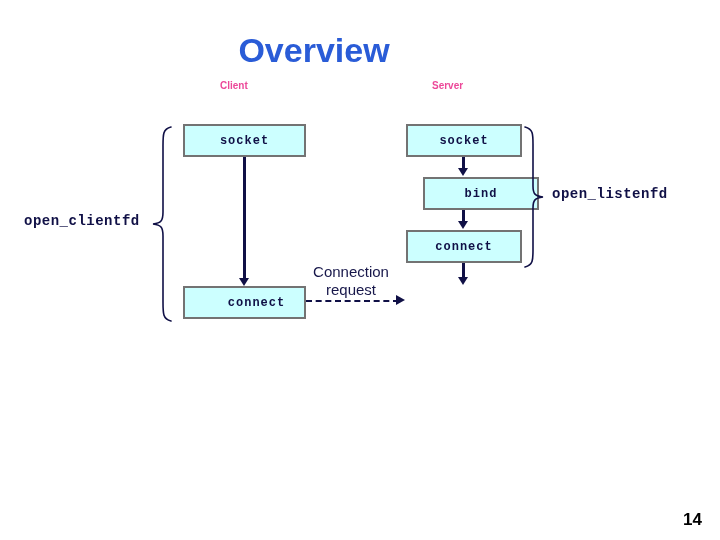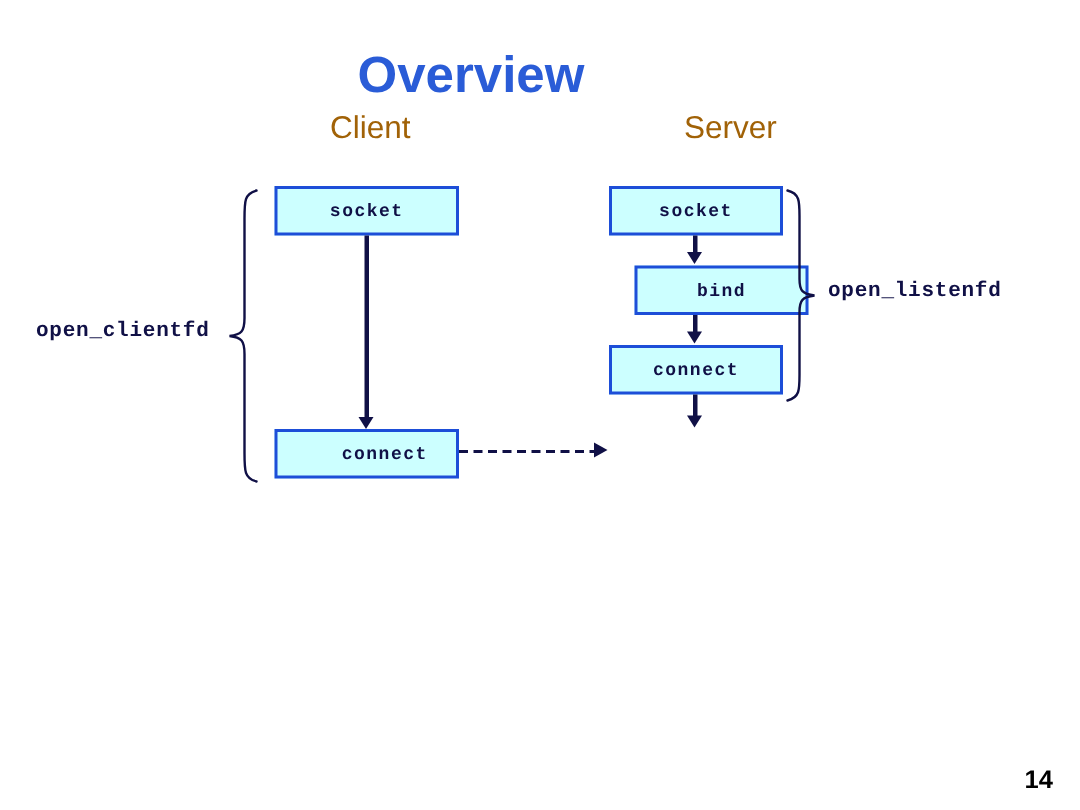--- a/index.html
+++ b/index.html
@@ -36,35 +36,35 @@
     font-weight: bold;
     color: #2A5CD7;
     letter-spacing: 0px;
     line-height: 40px;
   }
 
   
   .col-header {
     position: absolute;
     font-family: "Liberation Sans", sans-serif;
-    font-size: 21px;
-    font-weight: normal;
-    color: #a16207;
+    font-size: 10px;
+    font-weight: bold;
+    color: #ec4899;
     line-height: 18px;
     white-space: nowrap;
   }
   .col-header.client { left: 220px; top: 77px; }
-  .col-header.server { left: 456px; top: 77px; }
+  .col-header.server { left: 432px; top: 77px; }
 
   
   .pbox {
     position: absolute;
     box-sizing: border-box;
     background: #CCFFFF;
-    border: 2px solid #1d4ed8;
+    border: 2px solid #737373;
     font-family: "Liberation Mono", monospace;
     font-size: 12px;
     font-weight: bold;
     color: #101046;
     display: flex;
     align-items: center;
     justify-content: center;
     letter-spacing: 1px;
     height: 33px;
   }
@@ -194,20 +194,24 @@
 
   <div class="vline arrow-s2-line"></div>
   <div class="varrow-head arrow-s2-head"></div>
 
   <div class="vline arrow-s3-line"></div>
   <div class="varrow-head arrow-s3-head"></div>
 
   <div class="dashed-line"></div>
   <div class="dashed-head"></div>
 
+  <div class="conn-label">
+    <span class="l1">Connection</span>
+    <span class="l2">request</span>
+  </div>
 
   <svg class="brace-svg brace-left" width="22" height="200" viewBox="0 0 22 200">
     <path d="M21 3 C13 5, 13 10, 13 22 L13 88 C13 97, 11 99, 3 100 C11 101, 13 103, 13 112 L13 178 C13 190, 13 195, 21 197" fill="none" stroke="#101046" stroke-width="1.6" stroke-linecap="round"></path>
   </svg>
 
   <svg class="brace-svg brace-right" width="22" height="145" viewBox="0 0 22 145">
     <path d="M1 3 C9 5, 9 10, 9 20 L9 62 C9 70, 11 72, 19 73 C11 74, 9 76, 9 84 L9 126 C9 136, 9 141, 1 143" fill="none" stroke="#101046" stroke-width="1.6" stroke-linecap="round"></path>
   </svg>
 
   <div class="brace-label left">open_clientfd</div>

